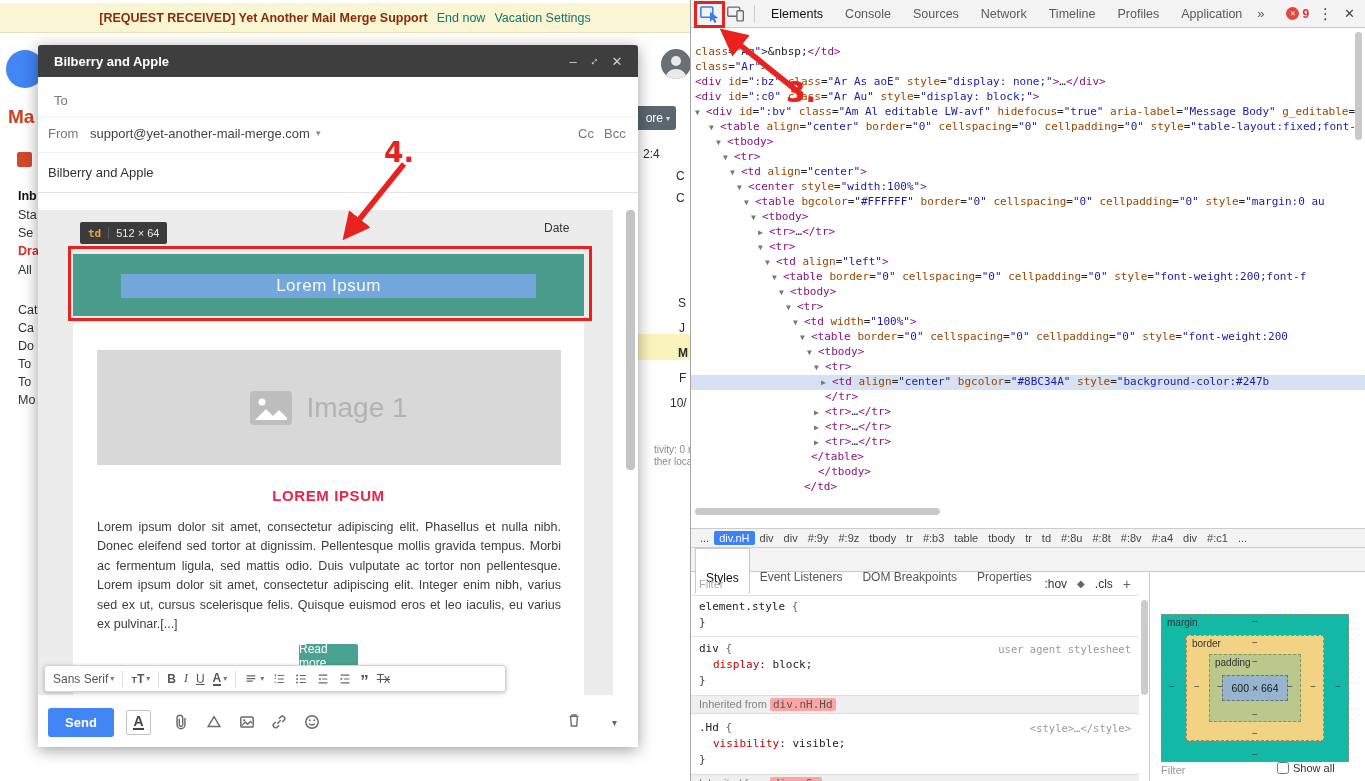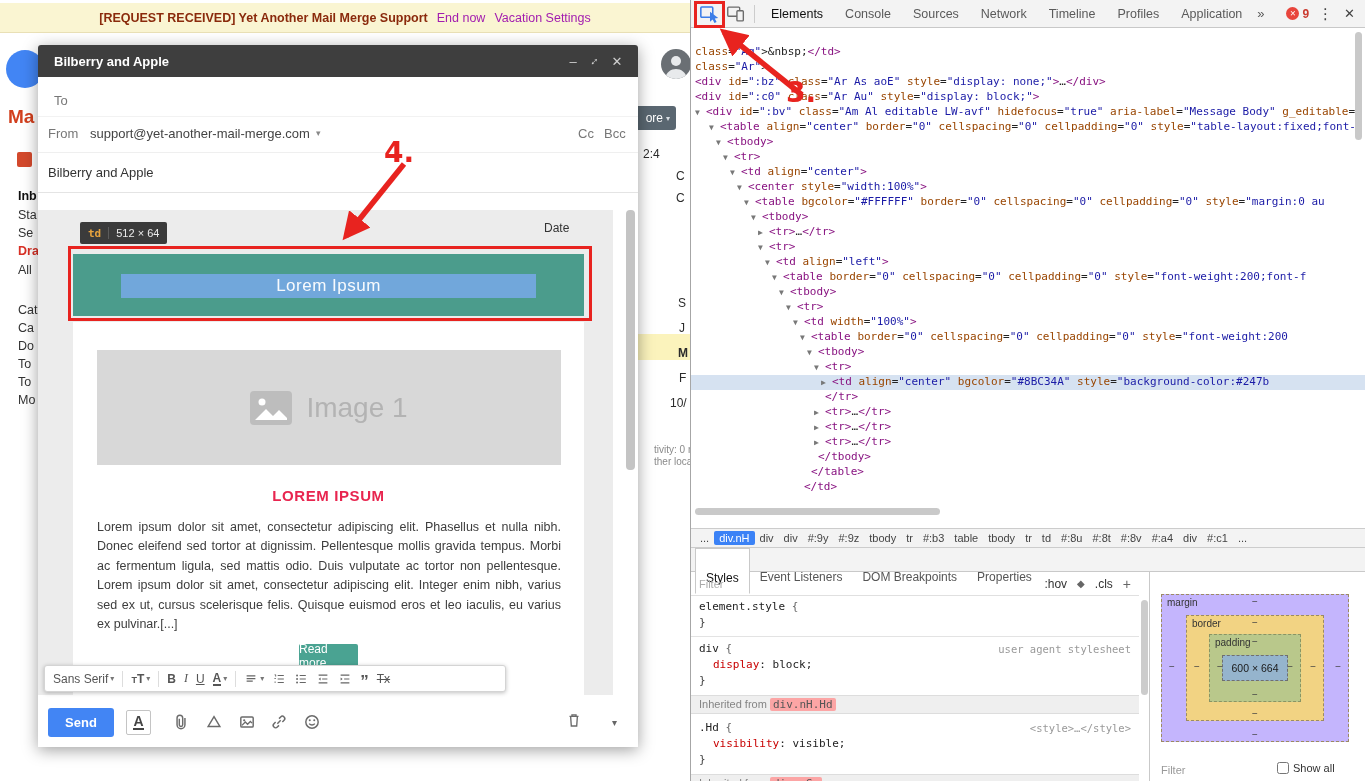--- a/index.html
+++ b/index.html
@@ -2,21 +2,21 @@
 <html><head>
 <meta charset="utf-8">
 <style>
 *{margin:0;padding:0;box-sizing:border-box}
 body{font-family:"Liberation Sans","DejaVu Sans",sans-serif;background:#ddd}
 #canvas{position:relative;width:1365px;height:781px;overflow:hidden;background:#fff}
 
 #gmail{position:absolute;left:0;top:3px;width:690px;height:781px;background:#fff}
 #vac-banner{position:absolute;left:0;top:0;width:690px;height:30px;background:#faf5d2;border-bottom:1px solid #e9e0b6;display:flex;align-items:center;justify-content:center;gap:9px;font-size:12.5px}
 #vac-banner .msg{color:#8a2a0c;font-weight:bold}
-#vac-banner a{color:#a21caf;text-decoration:none;cursor:pointer}
+#vac-banner a{color:#0f766e;text-decoration:none;cursor:pointer}
 #gplus-circle{position:absolute;left:6px;top:47px;width:38px;height:38px;border-radius:50%;background:#4285f4}
 #gmail-logo{position:absolute;left:8px;top:103px;color:#d2401e;font-size:19px;font-weight:bold}
 #compose-frag{position:absolute;left:17px;top:149px;width:15px;height:15px;background:#d3492c;border-radius:2px}
 .sbf{position:absolute;left:18px;font-size:12.5px;color:#333;white-space:nowrap}
 .sbf.b{font-weight:bold;color:#111}
 .sbf.r{font-weight:bold;color:#d93025}
 .lf{position:absolute;font-size:12px;color:#2b2b2b;white-space:nowrap}
 .lf.sm{font-size:10px;color:#8a8a8a}
 .lf.bold{font-weight:bold}
 #yellow-row{position:absolute;left:638px;top:331px;width:52px;height:26px;background:#fbf3bc}
@@ -126,21 +126,21 @@
 .brace{color:#666}
 .note{float:right;color:#999;font-size:10.5px;padding-right:8px}
 .pname{color:#c80000}
 .pval{color:#222}
 .sty-sep{height:1px;background:#e3e3e3;margin:4px 0}
 .inh{background:#efefef;border-top:1px solid #ddd;border-bottom:1px solid #ddd;color:#848484;font-size:11px;line-height:17px;padding-left:8px;margin:6px 0;font-family:"Liberation Sans",sans-serif}
 .inh-ref{font-family:"DejaVu Sans Mono",monospace;background:#fca5a5;padding:0 3px;border-radius:2px;color:#555;cursor:pointer}
 #styles-scroll{position:absolute;left:450px;top:600px;width:7px;height:95px;background:#ccc;border-radius:4px}
 
 #metrics-border{position:absolute;left:458px;top:572px;bottom:0;width:1px;background:#c9c9c9}
-#bm-margin{position:absolute;left:470px;top:594px;width:188px;height:148px;background:#c4b5fd;border:1px dashed #9c8a64}
+#bm-margin{position:absolute;left:470px;top:614px;width:188px;height:148px;background:#14b8a6;border:1px dashed #9c8a64}
 #bm-border{position:absolute;left:24px;top:20px;right:24px;bottom:20px;background:#f2d383;border:1px dashed #9c8a64}
 #bm-padding{position:absolute;left:22px;top:18px;right:22px;bottom:18px;background:#b9c88b;border:1px dashed #8a9464}
 #bm-content{position:absolute;left:50%;top:50%;transform:translate(-50%,-50%);width:66px;height:26px;background:#95b4cd;border:1px dashed #6f6f6f;display:flex;align-items:center;justify-content:center;font:10.5px "Liberation Sans",sans-serif;color:#1a1a1a;white-space:nowrap}
 .bm-label{position:absolute;left:5px;top:2px;font-size:10px;color:#333}
 .bm-d{position:absolute;font-size:10px;color:#444}
 .bm-dt{top:1px;left:50%;margin-left:-3px}
 .bm-db{bottom:1px;left:50%;margin-left:-3px}
 .bm-dl{left:7px;top:50%;margin-top:-7px}
 .bm-dr{right:7px;top:50%;margin-top:-7px}
 #bm-filter{position:absolute;left:470px;top:764px;color:#999;font-size:11px}
@@ -409,22 +409,22 @@
         <div class="dl" style="padding-left: 95px;"><span class="ar">▼</span><span class="tk-t">&lt;tr&gt;</span></div>
         <div class="dl" style="padding-left: 102px;"><span class="ar">▼</span><span class="tk-t">&lt;td</span><span class="tk-p"> </span><span class="tk-a">width</span><span class="tk-p">=</span><span class="tk-v">"100%"</span><span class="tk-t">&gt;</span></div>
         <div class="dl" style="padding-left: 109px;"><span class="ar">▼</span><span class="tk-t">&lt;table</span><span class="tk-p"> </span><span class="tk-a">border</span><span class="tk-p">=</span><span class="tk-v">"0"</span><span class="tk-p"> </span><span class="tk-a">cellspacing</span><span class="tk-p">=</span><span class="tk-v">"0"</span><span class="tk-p"> </span><span class="tk-a">cellpadding</span><span class="tk-p">=</span><span class="tk-v">"0"</span><span class="tk-p"> </span><span class="tk-a">style</span><span class="tk-p">=</span><span class="tk-v">"font-weight:200</span></div>
         <div class="dl" style="padding-left: 116px;"><span class="ar">▼</span><span class="tk-t">&lt;tbody&gt;</span></div>
         <div class="dl" style="padding-left: 123px;"><span class="ar">▼</span><span class="tk-t">&lt;tr&gt;</span></div>
         <div class="dl sel" style="padding-left: 130px;"><span class="ar">▶</span><span class="tk-t">&lt;td</span><span class="tk-p"> </span><span class="tk-a">align</span><span class="tk-p">=</span><span class="tk-v">"center"</span><span class="tk-p"> </span><span class="tk-a">bgcolor</span><span class="tk-p">=</span><span class="tk-v">"#8BC34A"</span><span class="tk-p"> </span><span class="tk-a">style</span><span class="tk-p">=</span><span class="tk-v">"background-color:#247b</span></div>
         <div class="dl" style="padding-left: 123px;"><span class="ar"></span><span class="tk-t">&lt;/tr&gt;</span></div>
         <div class="dl" style="padding-left: 123px;"><span class="ar">▶</span><span class="tk-t">&lt;tr&gt;</span><span class="tk-p">…</span><span class="tk-t">&lt;/tr&gt;</span></div>
         <div class="dl" style="padding-left: 123px;"><span class="ar">▶</span><span class="tk-t">&lt;tr&gt;</span><span class="tk-p">…</span><span class="tk-t">&lt;/tr&gt;</span></div>
         <div class="dl" style="padding-left: 123px;"><span class="ar">▶</span><span class="tk-t">&lt;tr&gt;</span><span class="tk-p">…</span><span class="tk-t">&lt;/tr&gt;</span></div>
+        <div class="dl" style="padding-left: 109px;"><span class="ar"></span><span class="tk-t">&lt;/table&gt;</span></div>
         <div class="dl" style="padding-left: 116px;"><span class="ar"></span><span class="tk-t">&lt;/tbody&gt;</span></div>
-        <div class="dl" style="padding-left: 109px;"><span class="ar"></span><span class="tk-t">&lt;/table&gt;</span></div>
         <div class="dl" style="padding-left: 102px;"><span class="ar"></span><span class="tk-t">&lt;/td&gt;</span></div>
       </div>
     <div id="hscroll"></div>
     <div id="vscroll"></div>
 
     <div id="crumbs">
         <span class="crumb">...</span>
         <span class="crumb sel">div.nH</span>
         <span class="crumb">div</span>
         <span class="crumb">div</span>

